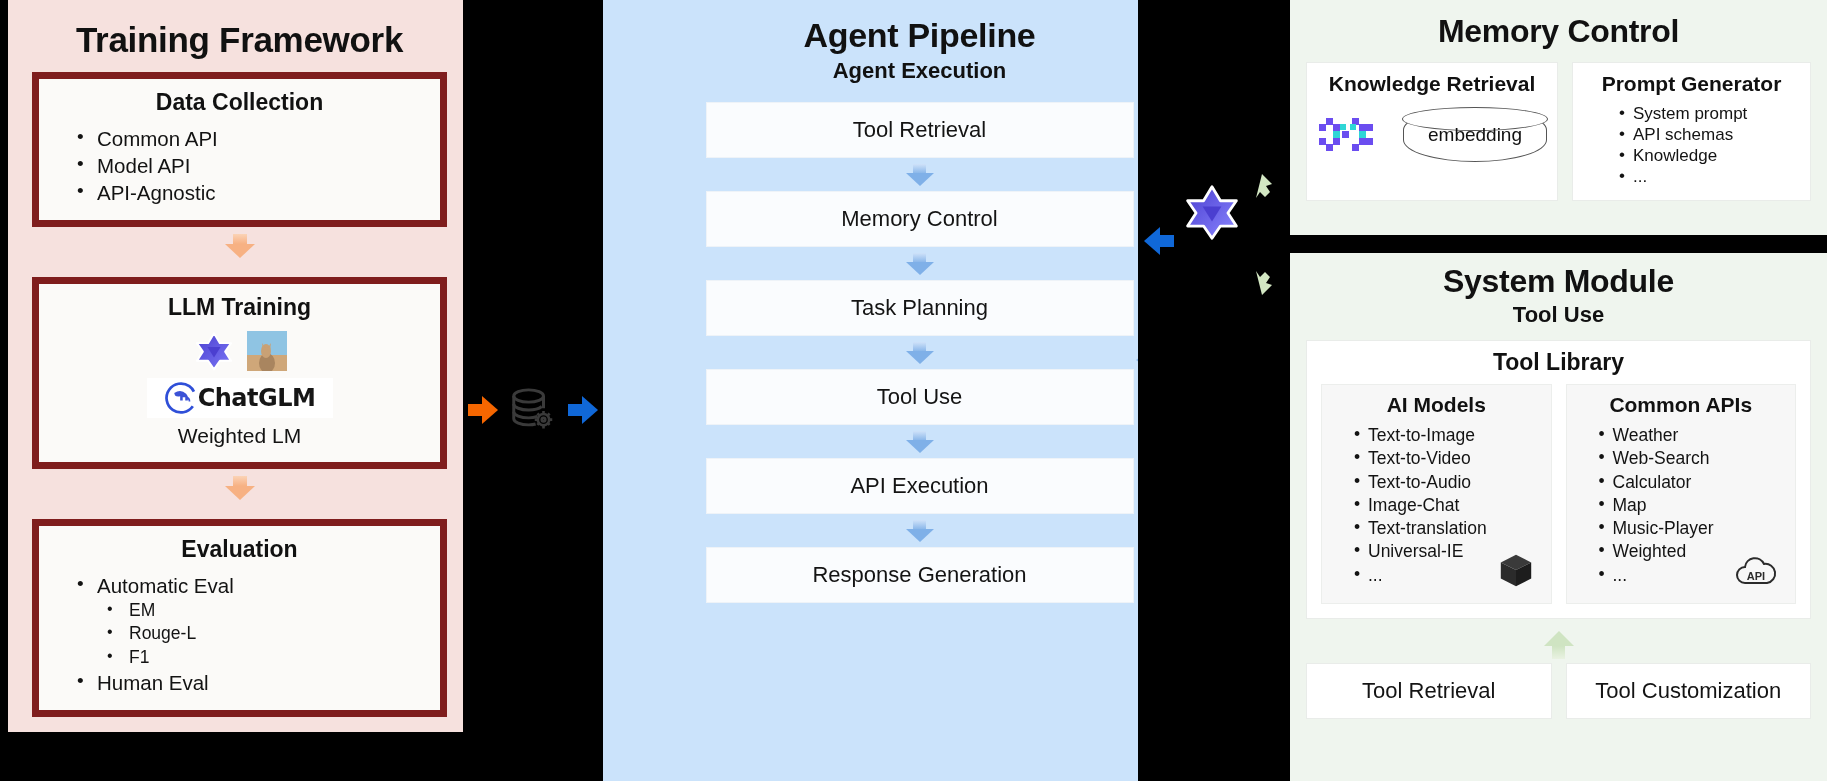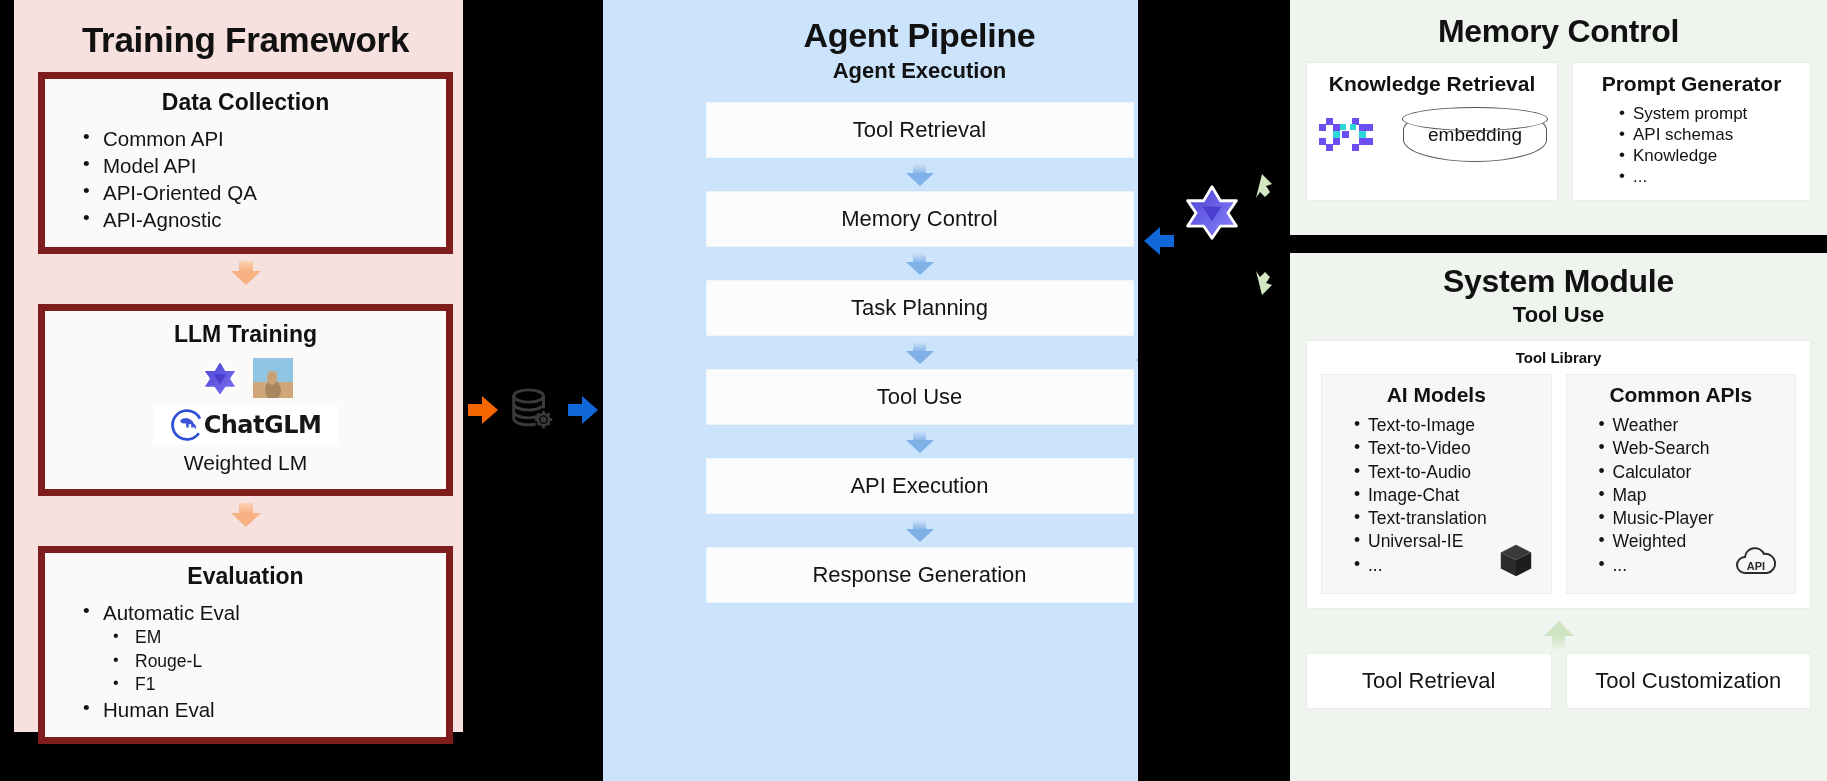--- a/index.html
+++ b/index.html
@@ -6,21 +6,21 @@
   html, body {
     width: 1827px; height: 781px;
     background: #000;
     font-family: "Liberation Sans", sans-serif;
     overflow: hidden;
   }
   .canvas { position: relative; width: 1827px; height: 781px; background: #000; }
 
   
   .panel-left {
-    position: absolute; left: 14px; top: 0; width: 463px; height: 732px;
+    position: absolute; left: 8px; top: 0; width: 463px; height: 732px;
     background: #f6e1de; padding: 0 24px;
   }
   .panel-title {
     text-align: center; font-weight: bold; color: #111;
     letter-spacing: -0.3px;
   }
   .panel-left .panel-title { font-size: 35px; padding-top: 20px; }
 
   .card {
     background: #fbfaf8; border: 7px solid #7f1d1d;
@@ -137,21 +137,21 @@
   
   .panel-sys {
     position: absolute; left: 1290px; top: 243px; width: 537px; height: 538px;
     background: #eff5ee; padding: 0 16px; margin-top: 10px;
   }
   .panel-sys .panel-title { font-size: 32px; padding-top: 10px; }
   .panel-sys .panel-sub { font-size: 22px; margin-top: 2px; }
   .tool-library {
     background: #fff; border: 1px solid #e9ece9; margin-top: 12px; padding: 8px 14px 14px;
   }
-  .tool-library .card-title { font-size: 15px; margin-bottom: 8px; }
+  .tool-library .card-title { font-size: 23px; margin-bottom: 8px; }
   .tl-row { display: flex; gap: 14px; }
   .tl-card {
     background: #f7f7f7; border: 1px solid #eceeec; flex: 1; padding: 8px 8px 10px;
     position: relative; min-height: 220px;
   }
   .tl-card .card-title { font-size: 21px; margin-bottom: 7px; }
   .tl-bullets { list-style: none; font-size: 17.5px; color: #131313; line-height: 1.33; padding-left: 24px; }
   .tl-bullets li { position: relative; padding-left: 14px; }
   .tl-bullets li::before { content: "\2022"; position: absolute; left: 0; top: -1px; }
   .corner-icon { position: absolute; right: 16px; bottom: 10px; }
@@ -173,21 +173,20 @@
 <div class="canvas">
 
   <div class="panel-left">
     <div class="panel-title">Training Framework</div>
 
     <div class="card">
       <div class="card-title">Data Collection</div>
       <ul class="bullets">
         <li>Common API</li>
         <li>Model API</li>
-        <li>API-Oriented QA</li>
         <li>API-Agnostic</li>
       </ul>
     </div>
 
     <div class="flow-arrow-peach peach">
       <div>
         <div class="stem"></div>
         <div class="tri-down"></div>
       </div>
     </div>

